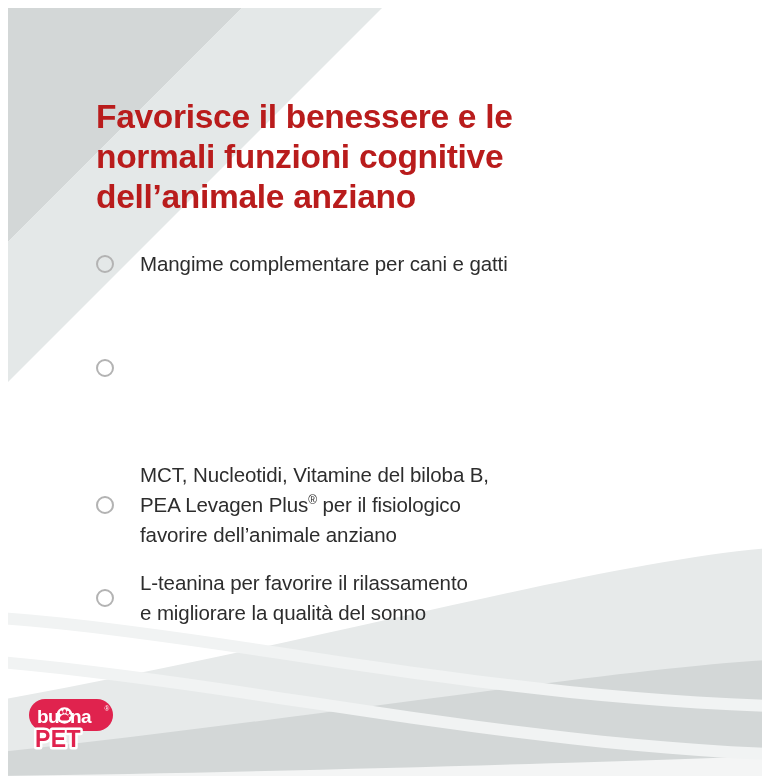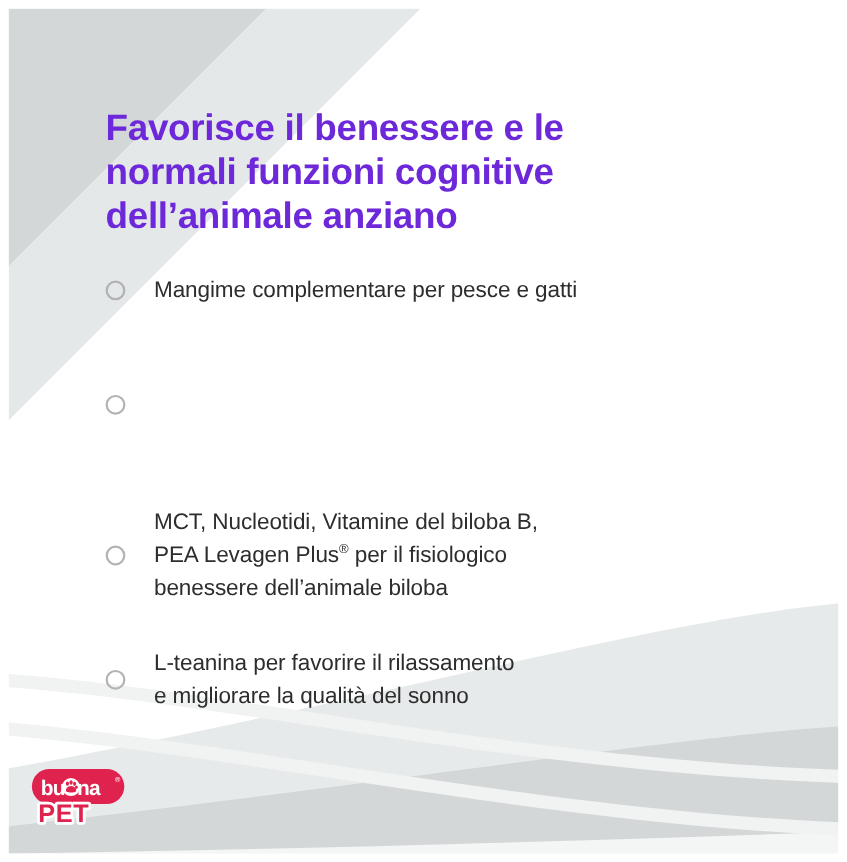--- a/index.html
+++ b/index.html
@@ -52,21 +52,21 @@
   .headline {
     position: absolute;
     left: 96px;
     top: 97px;
     width: 600px;
     margin: 0;
     font-size: 33.5px;
     line-height: 40px;
     font-weight: bold;
     letter-spacing: -0.3px;
-    color: #6d28d9;
+    color: #b91c1c;
     white-space: pre-line;
   }
 
   .bullets {
     position: absolute;
     left: 96px;
     top: 248px;
     width: 625px;
     margin: 0;
     padding: 0;
@@ -103,21 +103,21 @@
   }
   .bullet-text sup {
     font-size: 0.58em;
     vertical-align: super;
     line-height: 0;
   }
 
   .b1 { height: 32px; }
   .b2 { margin-top: 28px; height: 120px; }
   .b3 { margin-top: 32px; height: 90px; }
-  .b4 { margin-top: 38px; height: 60px; }
+  .b4 { margin-top: 18px; height: 60px; }
 
   
   .logo {
     position: absolute;
     left: 27px;
     top: 697px;
     width: 96px;
     height: 58px;
     z-index: 4;
   }
@@ -143,32 +143,32 @@
   <div class="content">
 
     <h1 class="headline">Favorisce il benessere e le
 normali funzioni cognitive
 dell’animale anziano</h1>
 
     <ul class="bullets">
 
       <li class="bullet b1">
         <span class="bullet-marker"></span>
-        <span class="bullet-text">Mangime complementare per pesce e gatti</span>
+        <span class="bullet-text">Mangime complementare per cani e gatti</span>
       </li>
 
       <li class="bullet b2">
         <span class="bullet-marker"></span>
       </li>
 
       <li class="bullet b3">
         <span class="bullet-marker"></span>
         <span class="bullet-text"><span>MCT, Nucleotidi, Vitamine del biloba B,
 PEA Levagen Plus</span><sup>®</sup><span> per il fisiologico
-benessere dell’animale biloba</span></span>
+favorire dell’animale anziano</span></span>
       </li>
 
       <li class="bullet b4">
         <span class="bullet-marker"></span>
         <span class="bullet-text">L-teanina per favorire il rilassamento
 e migliorare la qualità del sonno</span>
       </li>
 
     </ul>
   </div>

